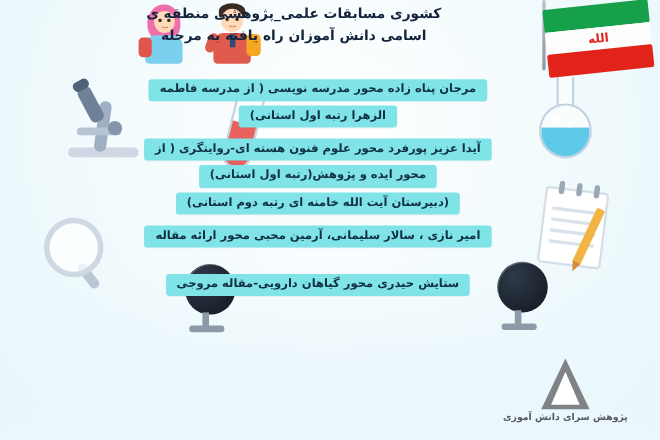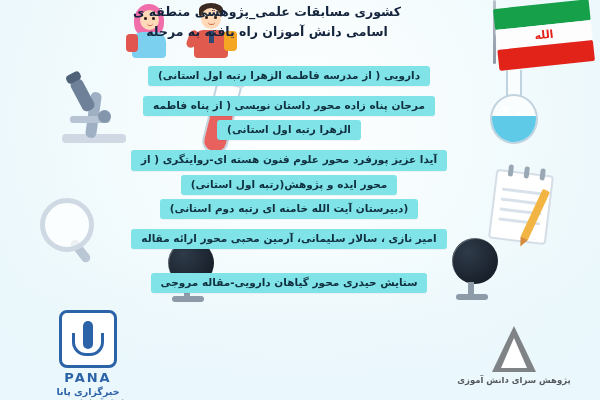--- a/index.html
+++ b/index.html
@@ -267,26 +267,23 @@
 
   <div class="ico globe globe2">
     <div class="ball"></div>
     <div class="meridian"></div>
     <div class="stand"></div>
     <div class="foot"></div>
   </div>
 
   <div class="list">
 
-    <div class="row">
-      <span class="chip">دارویی ( از مدرسه فاطمه الزهرا رتبه اول استانی)</span>
-    </div>
 
     <div class="row" style="margin-top:6px;">
-      <span class="chip">مرجان پناه زاده محور داستان نویسی ( از پناه فاطمه</span>
+      <span class="chip">مرجان پناه زاده محور مدرسه نویسی ( از مدرسه فاطمه</span>
     </div>
     <div class="row">
       <span class="chip">الزهرا رتبه اول استانی)</span>
     </div>
 
     <div class="row" style="margin-top:6px;">
       <span class="chip">آیدا عزیز پورفرد محور علوم فنون هسته ای-روایتگری ( از</span>
     </div>
     <div class="row">
       <span class="chip">محور ایده و پژوهش(رتبه اول استانی)</span>
@@ -297,26 +294,20 @@
     </div>
     <div class="row" style="margin-top:6px;">
       <span class="chip">امیر نازی ، سالار سلیمانی، آرمین محبی محور ارائه مقاله</span>
     </div>
 
     <div class="row" style="margin-top:20px;">
       <span class="chip">ستایش حیدری محور گیاهان دارویی-مقاله مروجی</span>
     </div>
   </div>
 
-  <div class="logo-pana">
-    <div class="mark"></div>
-    <div class="pana">PANA</div>
-    <div class="fa1">خبرگزاری پانا</div>
-    <div class="fa2">استان آذربایجان شرقی</div>
-  </div>
 
   <div class="logo-right">
     <div class="mark">
       <span class="p"></span>
       <span class="q"></span>
     </div>
     <div class="txt">پژوهش سرای دانش آموزی</div>
   </div>
 
 </div>

